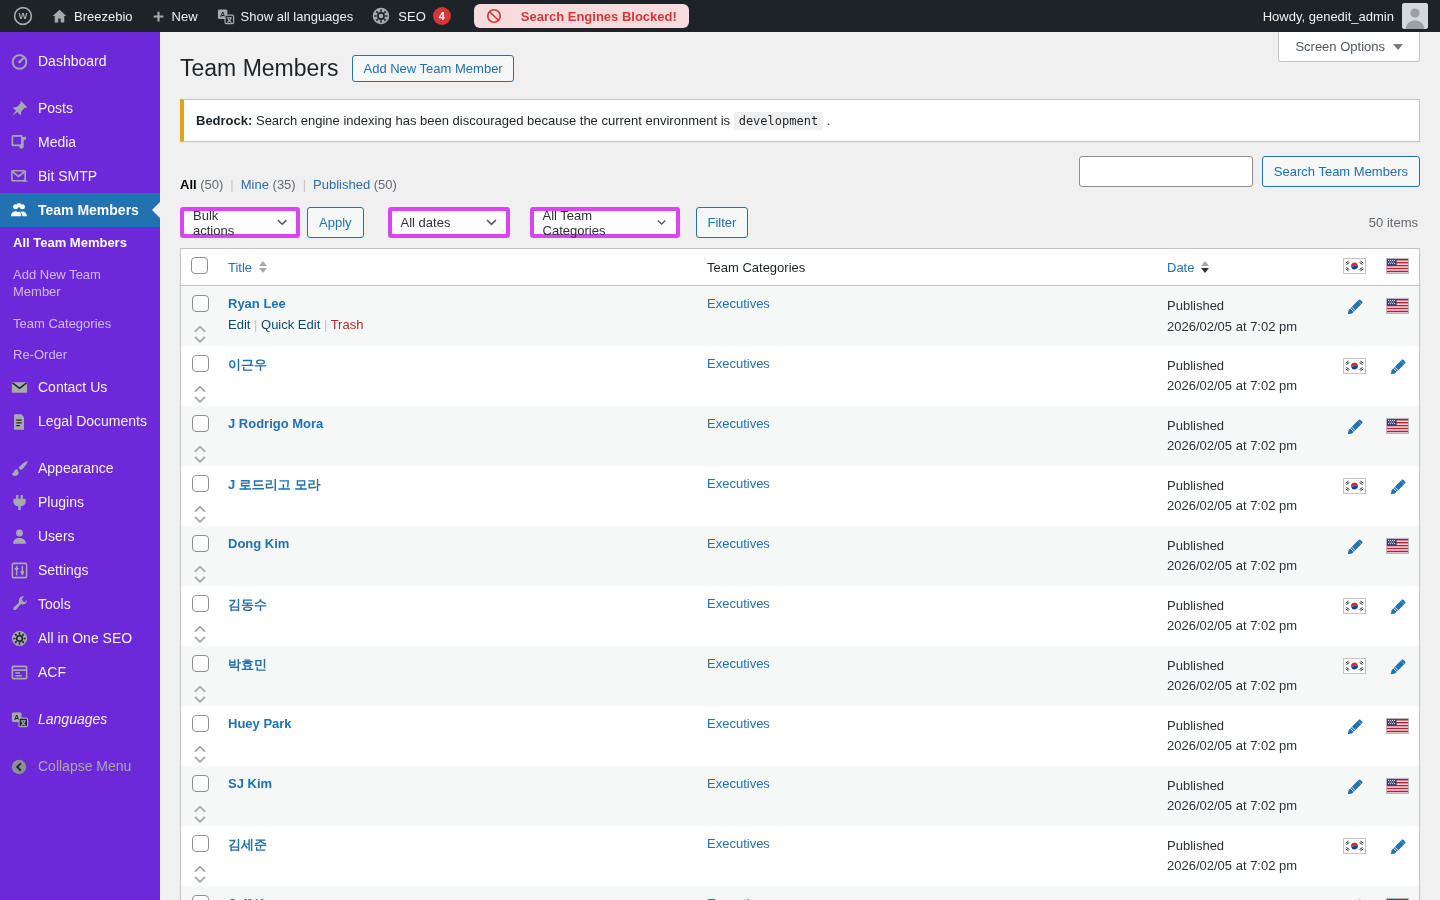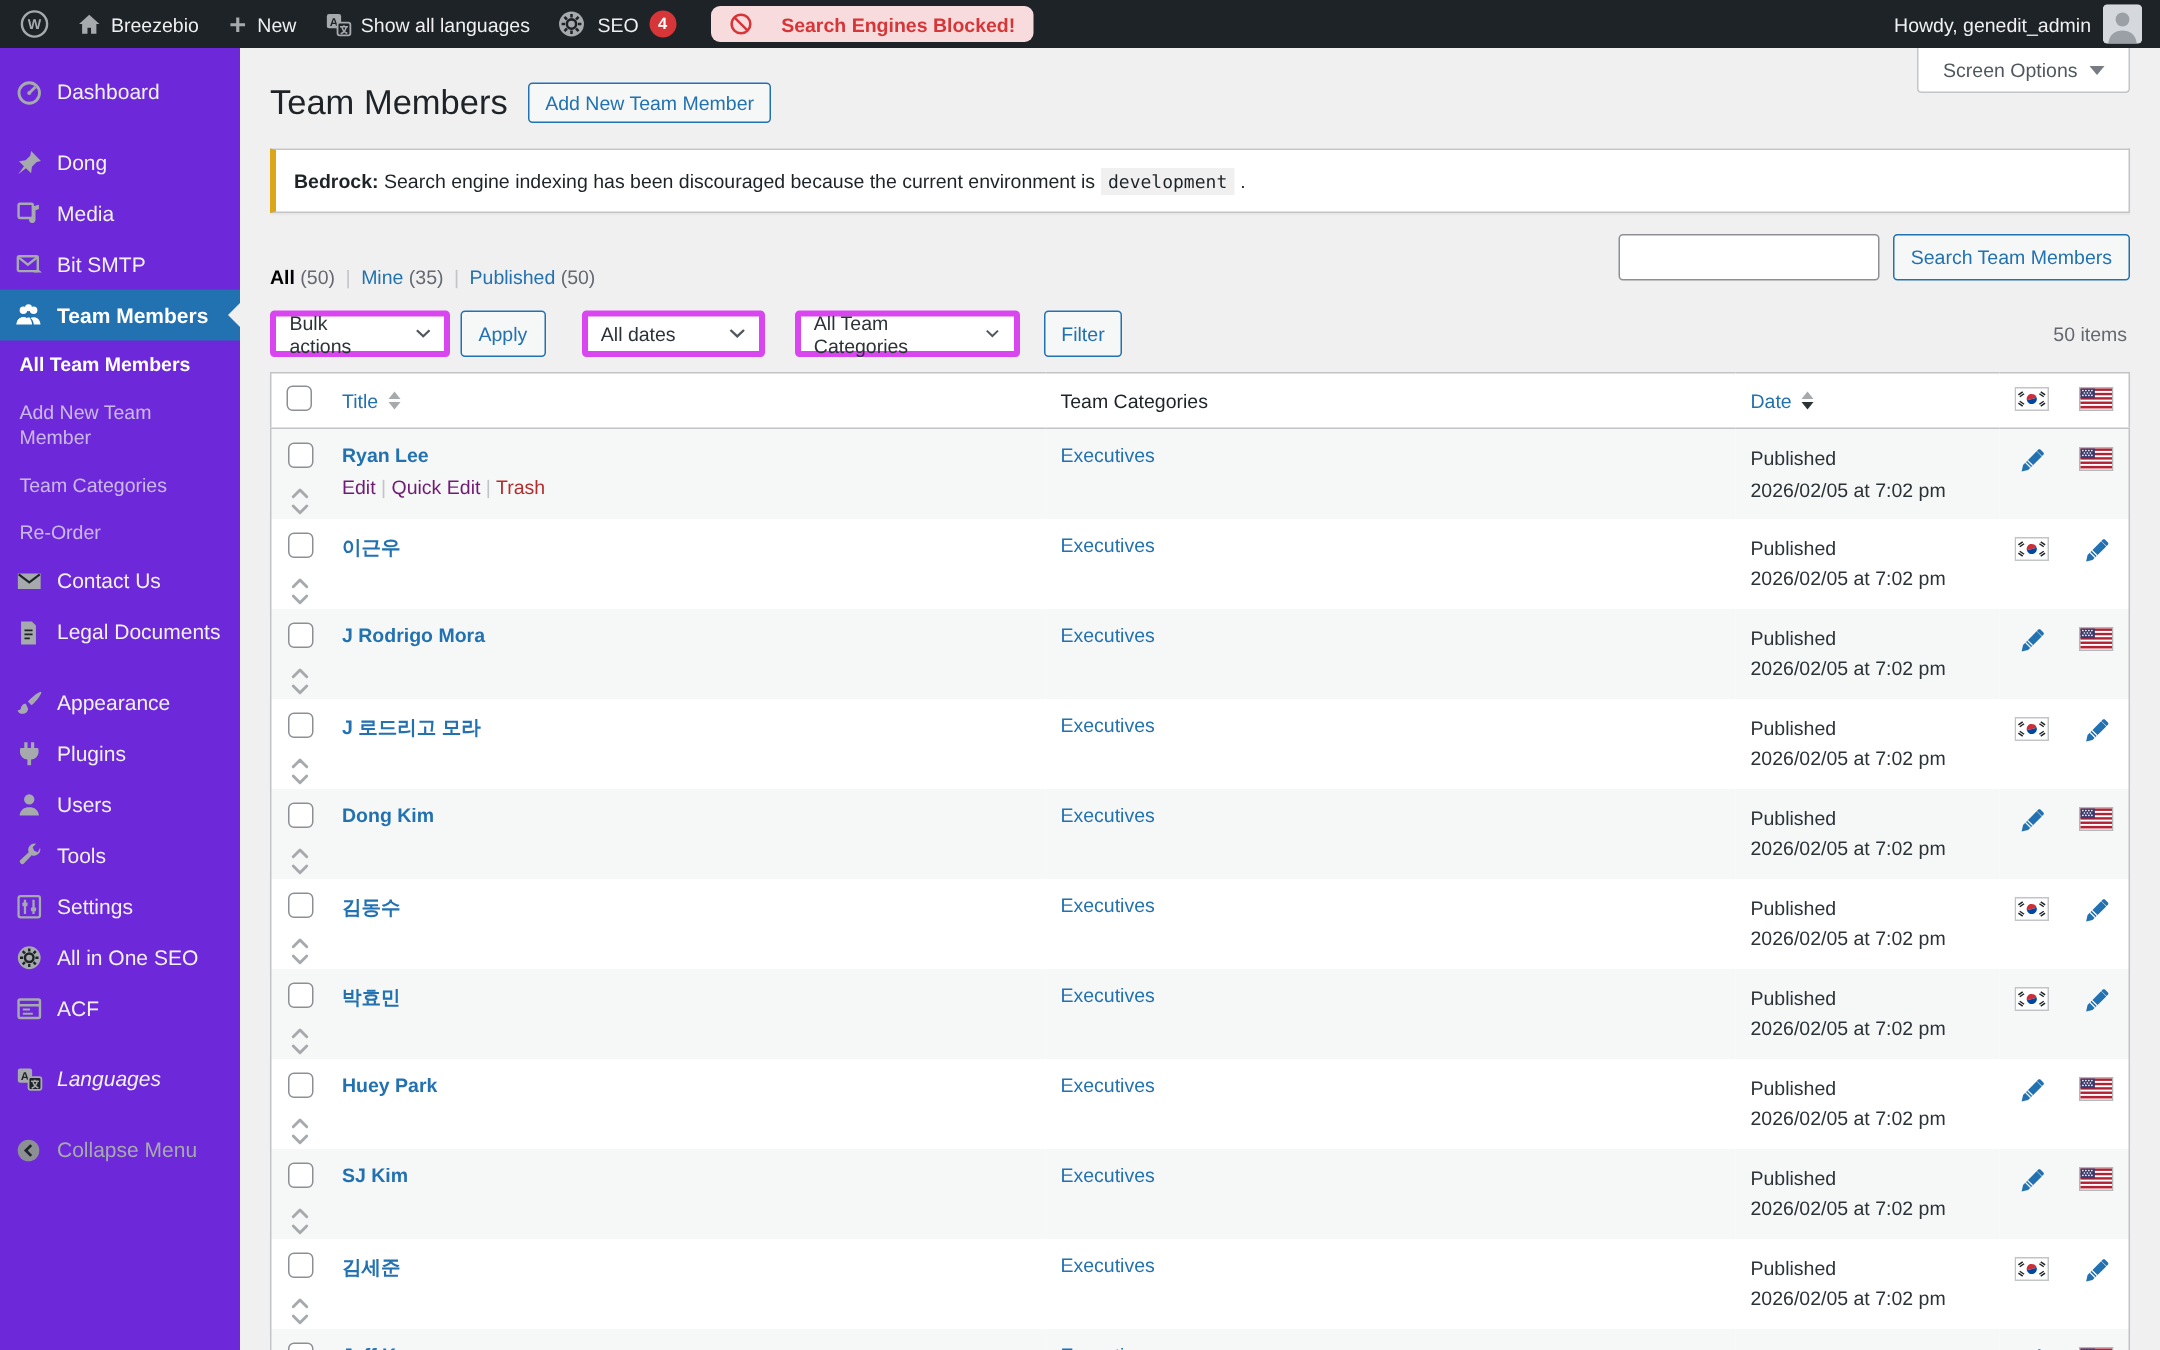--- a/index.html
+++ b/index.html
@@ -66,21 +66,21 @@
 .tri-up{width:0;height:0;border-left:4px solid transparent;border-right:4px solid transparent;border-bottom:5px solid #a7aaad}
 .tri-down{width:0;height:0;border-left:4px solid transparent;border-right:4px solid transparent;border-top:5px solid #a7aaad}
 .sorticons.sorted .tri-down{border-top-color:#2c3338}
 tbody tr{height:60px}
 tbody tr:nth-child(odd){background:#f6f7f7}
 tbody td{vertical-align:top;padding:10px 10px 0 10px;font-size:13px}
 .chk{width:17px;height:17px;border:1px solid #8c8f94;border-radius:4px;background:#fff;display:inline-block;cursor:pointer}
 .reorder{margin-top:9px;margin-left:1px;cursor:grab}
 .row-title{color:#2271b1;font-weight:600;font-size:13px;cursor:pointer}
 .row-actions{margin-top:6px;font-size:13px;color:#c3c4c7}
-.row-actions a{color:#701a75;cursor:pointer}
+.row-actions a{color:#0c4a6e;cursor:pointer}
 .row-actions a.trash{color:#b32d2e}
 .cat-link{color:#2271b1;cursor:pointer}
 .date-cell{color:#2c3338;line-height:1.55}
 .lang-ico{display:inline-block;cursor:pointer}
 .flagbox{display:inline-block}
 </style>
 </head>
 <body>
 
 <div id="adminbar">
@@ -169,21 +169,21 @@
       </span>
       <span style="padding-right: 6px;">Dashboard</span>
     </div>
     <div class="menu-sep"></div>
     <div class="menu-item">
       <span class="mi-icon">
         <svg width="19" height="19" viewBox="0 0 20 20" fill="currentColor">
           <path d="M11.3 1.8l6.9 6.9-3 .8-3.3 3.3-.6 4.6-3.6-3.6L2.2 18l4.1-5.6-3.5-3.5 4.6-.6 3.3-3.3z"></path>
         </svg>
       </span>
-      <span style="padding-right: 6px;">Dong</span>
+      <span style="padding-right: 6px;">Posts</span>
     </div>
     <div class="menu-item">
       <span class="mi-icon">
         <svg width="19" height="19" viewBox="0 0 20 20">
           <rect x="2.5" y="3" width="10" height="10" rx="1" fill="none" stroke="currentColor" stroke-width="1.7"></rect>
           <path d="M16.8 3.6l-4 1.2v7.2a2.3 2.3 0 101.6 2.2V7.5l2.4-.8z" fill="currentColor"></path>
         </svg>
       </span>
       <span style="padding-right: 6px;">Media</span>
     </div>
@@ -255,35 +255,35 @@
         <svg width="19" height="19" viewBox="0 0 20 20" fill="currentColor">
           <circle cx="10" cy="6.3" r="3.6"></circle>
           <path d="M3.2 17.5c.5-4 3.1-5.8 6.8-5.8s6.3 1.8 6.8 5.8z"></path>
         </svg>
       </span>
       <span style="padding-right: 6px;">Users</span>
     </div>
     <div class="menu-item">
       <span class="mi-icon">
         <svg width="19" height="19" viewBox="0 0 20 20" fill="currentColor">
-          <path d="M17.6 4.4a4.4 4.4 0 01-5.9 5.2l-5.3 5.6a1.7 1.7 0 11-2.4-2.4L9.6 7.5a4.4 4.4 0 015.2-5.9l-2.4 2.5 1.1 2.4 2.5 1z"></path>
-        </svg>
-      </span>
-      <span style="padding-right: 6px;">Tools</span>
-    </div>
-    <div class="menu-item">
-      <span class="mi-icon">
-        <svg width="19" height="19" viewBox="0 0 20 20" fill="currentColor">
           <rect x="2.5" y="2.5" width="15" height="15" rx="1.5" fill="none" stroke="currentColor" stroke-width="1.6"></rect>
           <path d="M7 5v10M13 5v10" stroke="currentColor" stroke-width="1.6"></path>
           <rect x="5.2" y="7" width="3.6" height="2.6" rx=".5"></rect>
           <rect x="11.2" y="10.5" width="3.6" height="2.6" rx=".5"></rect>
         </svg>
       </span>
       <span style="padding-right: 6px;">Settings</span>
+    </div>
+    <div class="menu-item">
+      <span class="mi-icon">
+        <svg width="19" height="19" viewBox="0 0 20 20" fill="currentColor">
+          <path d="M17.6 4.4a4.4 4.4 0 01-5.9 5.2l-5.3 5.6a1.7 1.7 0 11-2.4-2.4L9.6 7.5a4.4 4.4 0 015.2-5.9l-2.4 2.5 1.1 2.4 2.5 1z"></path>
+        </svg>
+      </span>
+      <span style="padding-right: 6px;">Tools</span>
     </div>
     <div class="menu-item">
       <span class="mi-icon">
         <svg width="19" height="19" viewBox="0 0 20 20">
           <circle cx="10" cy="10" r="8" fill="currentColor"></circle>
           <g fill="none" stroke="#1d2327" stroke-width="1.7">
             <circle cx="10" cy="10" r="3"></circle>
             <path d="M10 3.5v2.2M10 14.3v2.2M3.5 10h2.2M14.3 10h2.2M5.4 5.4L7 7M13 13l1.6 1.6M14.6 5.4L13 7M7 13l-1.6 1.6"></path>
           </g>
         </svg>

